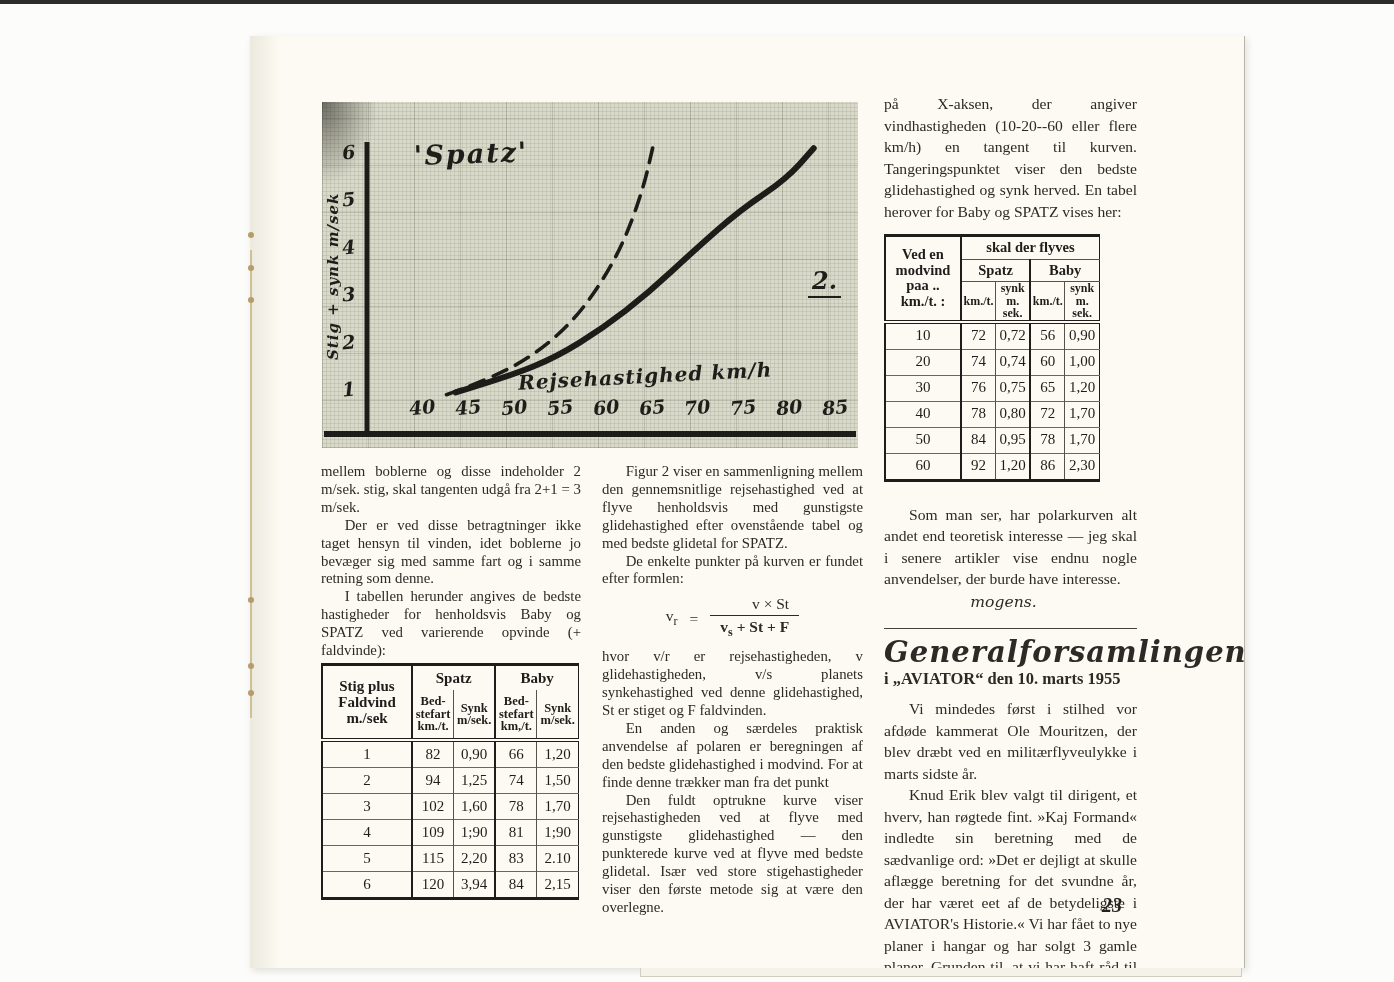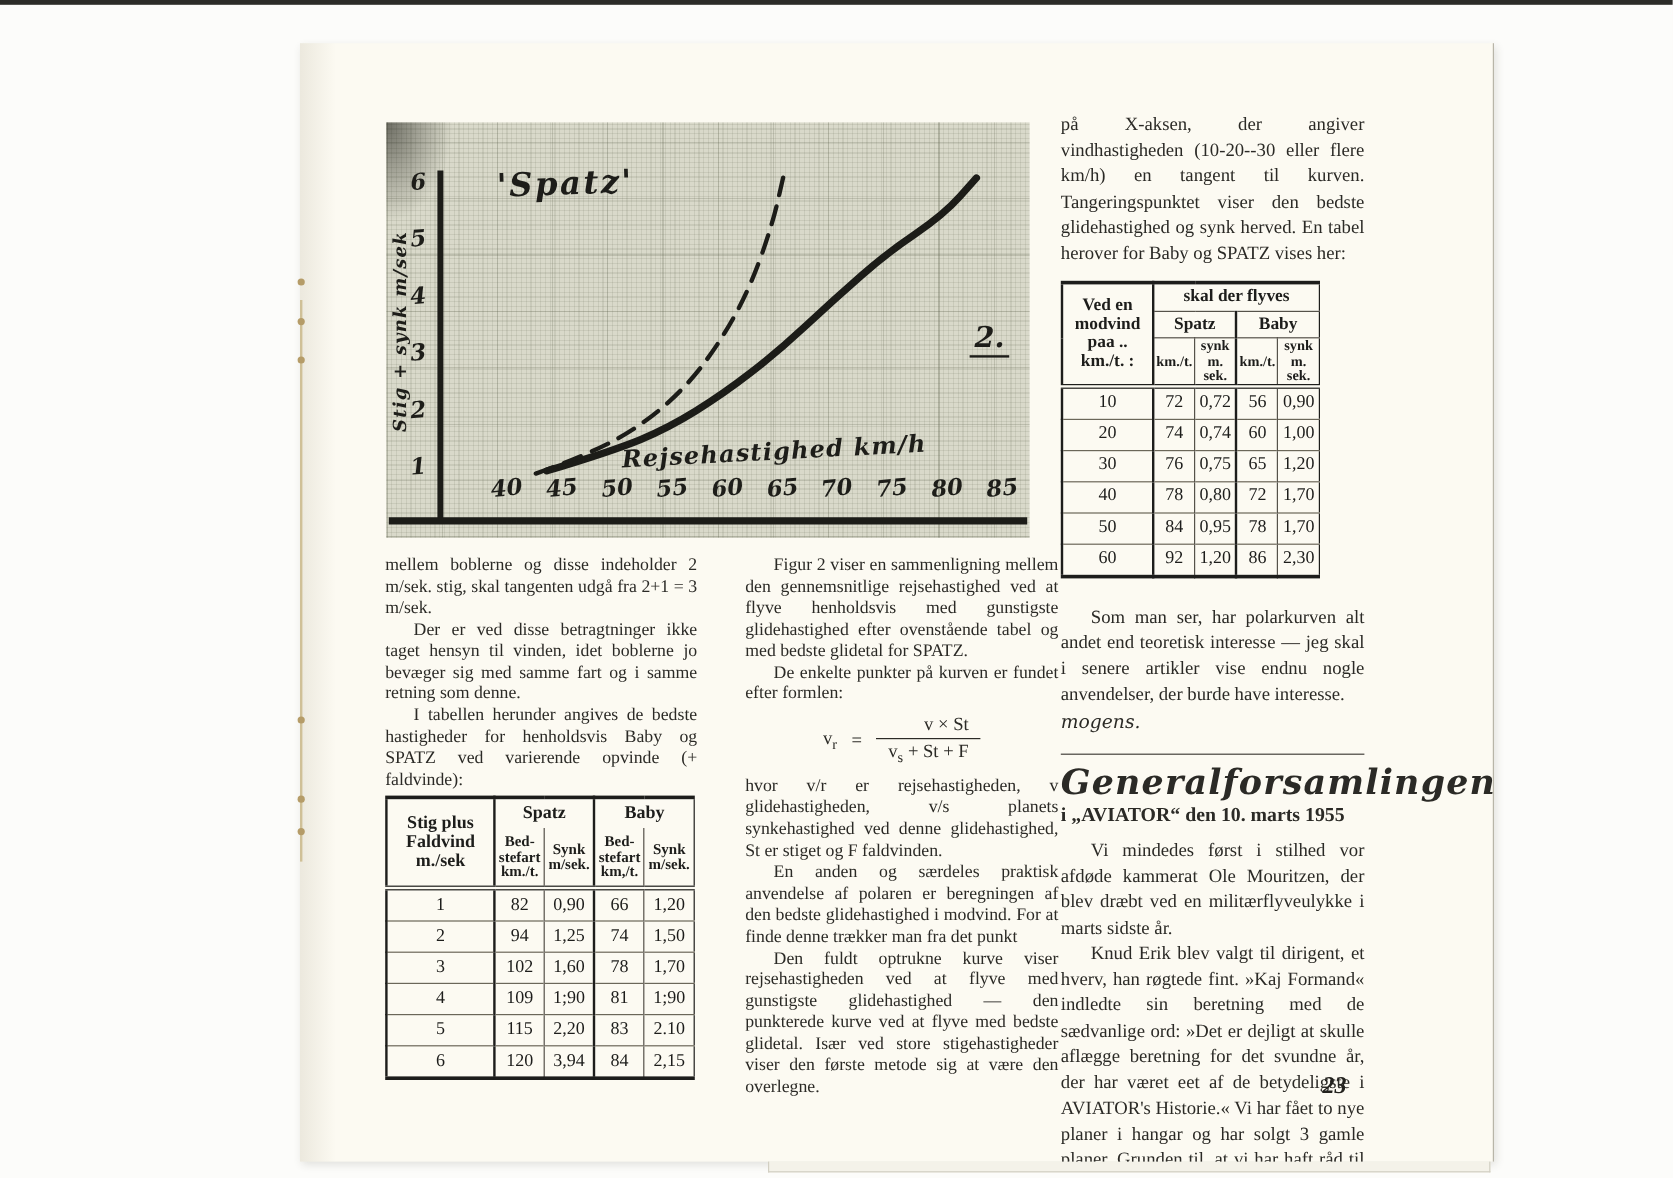--- a/index.html
+++ b/index.html
@@ -45,32 +45,32 @@
     transform:rotate(-3deg);letter-spacing:1px;}
   .ylabel{position:absolute;left:2px;top:40px;height:268px;font-size:15px;font-weight:bold;
     writing-mode:vertical-rl;transform:rotate(180deg);text-align:center;letter-spacing:1px;}
   .tick{position:absolute;font-family:"DejaVu Serif", serif;font-style:italic;font-weight:bold;
     font-size:19px;color:#1d1d19;transform:rotate(-5deg);}
 
   
   .col{position:absolute;text-align:justify;}
   .col p{margin:0;}
   .col-left{left:71px;top:427px;width:260px;font-size:14.8px;line-height:17.9px;}
-  .col-mid{left:371px;top:427px;width:261px;font-size:14.8px;line-height:17.9px;}
+  .col-mid{left:352px;top:427px;width:261px;font-size:14.8px;line-height:17.9px;}
   .col-right{left:634px;top:57px;width:253px;font-size:15.6px;line-height:21.5px;}
   .indent{text-indent:1.6em;}
 
   .formula{display:flex;justify-content:center;align-items:center;gap:12px;
     margin:7px 0 6px;font-size:15.5px;}
   .formula sub{font-size:12px;}
   .frac{display:inline-flex;flex-direction:column;text-align:right;}
   .frac .num{padding:0 10px 2px;}
-  .frac .den{border-top:1.5px solid #2b2a26;padding:2px 10px 0;}
-
-  .signature{text-align:left;font-style:italic;padding-right:14px;margin-top:2px;
+  .frac .den{border-top:1.5px solid #2b2a26;padding:2px 10px 0;font-weight:bold;}
+
+  .signature{text-align:center;font-style:italic;padding-right:14px;margin-top:2px;
     font-family:"DejaVu Serif", serif;}
   .divider{border:none;border-top:1.5px solid #45433c;margin:15px 0 13px;}
   .h-script{font-family:"DejaVu Serif", serif;font-style:italic;font-weight:bold;
     font-size:29px;letter-spacing:1px;margin:0 0 4px;text-indent:0;text-align:right;}
   .h-bold{font-weight:bold;font-size:16.5px;margin:0 0 9px;text-indent:0;text-align:left;}
 
   
   table.dtable{border-collapse:collapse;table-layout:fixed;
     border-top:3px solid #1d1d1b;border-bottom:3px solid #1d1d1b;
     border-left:2.5px solid #1d1d1b;border-right:1.5px solid #1d1d1b;
@@ -223,21 +223,21 @@
         <span class="num">v × St</span>
         <span class="den"><span>v</span><sub>s</sub><span> + St + F</span></span>
       </span>
     </div>
     <p>hvor v/r er rejsehastigheden, v glidehastigheden, v/s planets synkehastighed ved denne glidehastighed, St er stiget og F faldvinden.</p>
     <p class="indent">En anden og særdeles praktisk anvendelse af polaren er beregningen af den bedste glidehastighed i modvind. For at finde denne trækker man fra det punkt</p>
     <p class="indent">Den fuldt optrukne kurve viser rejsehastigheden ved at flyve med gunstigste glidehastighed — den punkterede kurve ved at flyve med bedste glidetal. Især ved store stigehastigheder viser den første metode sig at være den overlegne.</p>
   </div>
 
   <div class="col col-right">
-    <p>på X-aksen, der angiver vindhastigheden (10-20--30 eller flere km/h) en tangent til kurven. Tangeringspunktet viser den bedste glidehastighed og synk herved. En tabel herover for Baby og SPATZ vises her:</p>
+    <p>på X-aksen, der angiver vindhastigheden (10-20--60 eller flere km/h) en tangent til kurven. Tangeringspunktet viser den bedste glidehastighed og synk herved. En tabel herover for Baby og SPATZ vises her:</p>
 
     <table class="dtable modvind-table">
       <tbody>
           <tr>
         <td rowspan="3" class="hdr brC1" style="width:74px">Ved en
 modvind
 paa ..
 km./t. :</td>
         <td colspan="4" class="hdr" style="height:22px;border-bottom:1px solid #55524a">skal der flyves</td>
       </tr>

